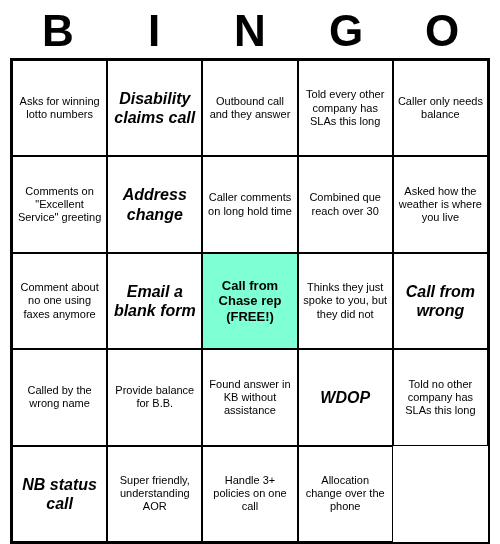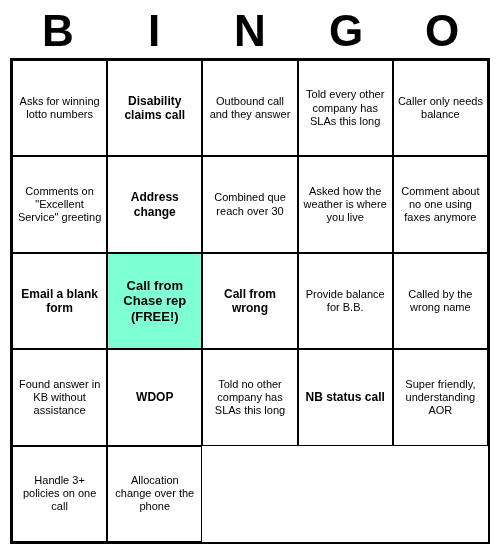--- a/index.html
+++ b/index.html
@@ -42,22 +42,23 @@
       align-items: center;
       justify-content: center;
       text-align: center;
       padding: 4px;
       font-size: 11px;
       line-height: 1.2;
       color: #000;
       background: #fff;
     }
     .bingo-cell.large-text {
-      font-size: 12px;
+      font-size: 16px;
       font-weight: bold;
+      font-style: italic;
     }
     .bingo-cell.free-space {
       background: #7fffd4;
       font-weight: bold;
       font-size: 13px;
     }
   </style>
 </head>
 <body>
 
@@ -70,28 +71,30 @@
   </div>
 
 <div id="bingo-grid">
 <div class="bingo-cell">Asks for winning lotto numbers</div>
     <div class="bingo-cell large-text">Disability claims call</div>
     <div class="bingo-cell">Outbound call and they answer</div>
     <div class="bingo-cell">Told every other company has SLAs this long</div>
     <div class="bingo-cell">Caller only needs balance</div>
     <div class="bingo-cell">Comments on "Excellent Service" greeting</div>
     <div class="bingo-cell large-text">Address change</div>
+    <div class="bingo-cell">Caller comments on long hold time</div>
     <div class="bingo-cell">Combined que reach over 30</div>
     <div class="bingo-cell">Asked how the weather is where you live</div>
     <div class="bingo-cell">Comment about no one using faxes anymore</div>
     <div class="bingo-cell large-text">Email a blank form</div>
     <div class="bingo-cell free-space">Call from Chase rep (FREE!)</div>
+    <div class="bingo-cell">Thinks they just spoke to you, but they did not</div>
     <div class="bingo-cell large-text">Call from wrong</div>
+    <div class="bingo-cell">Called by the wrong name</div>
     <div class="bingo-cell">Provide balance for B.B.</div>
-    <div class="bingo-cell">Called by the wrong name</div>
     <div class="bingo-cell">Found answer in KB without assistance</div>
     <div class="bingo-cell large-text">WDOP</div>
     <div class="bingo-cell">Told no other company has SLAs this long</div>
     <div class="bingo-cell large-text">NB status call</div>
     <div class="bingo-cell">Super friendly, understanding AOR</div>
     <div class="bingo-cell">Handle 3+ policies on one call</div>
     <div class="bingo-cell">Allocation change over the phone</div>
   </div>
 
 </body></html>

